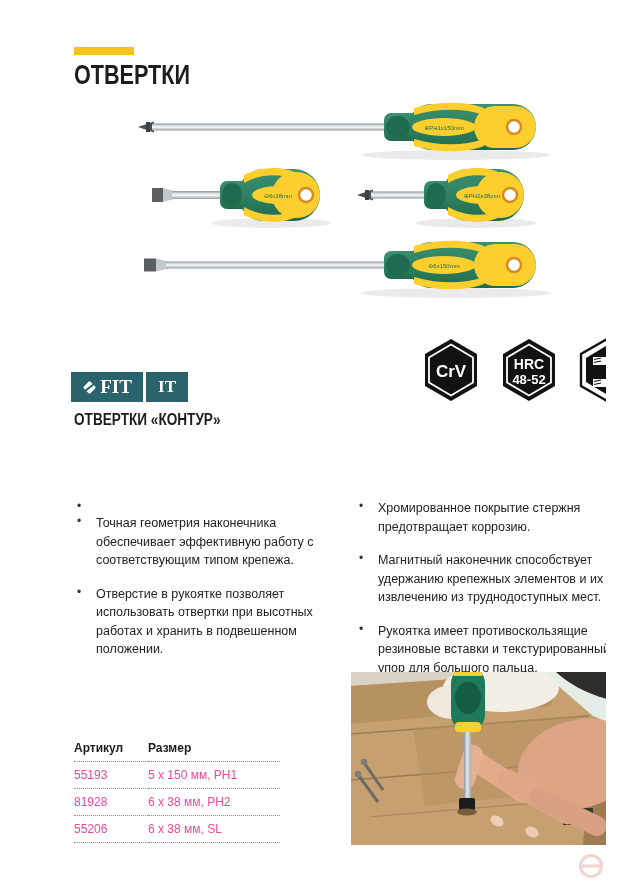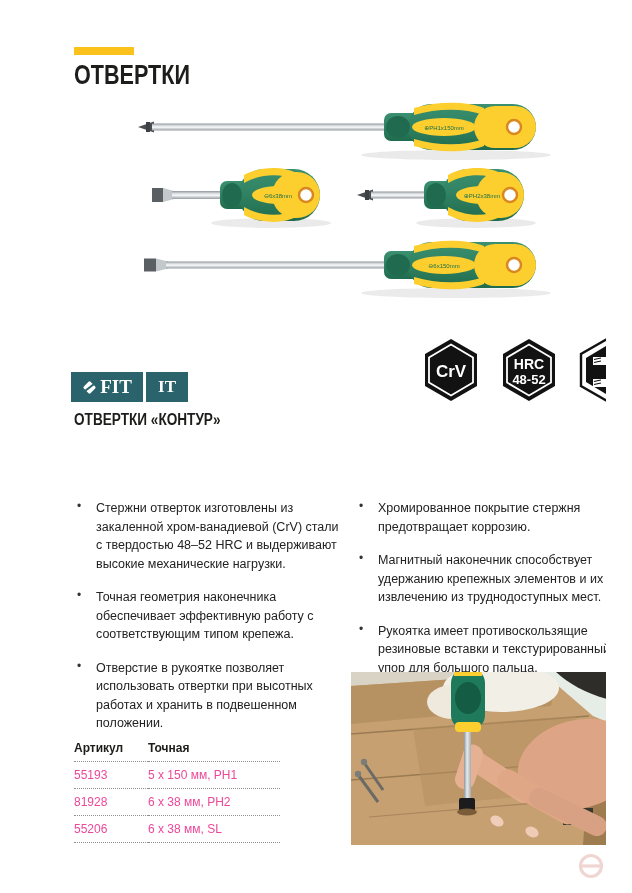--- a/index.html
+++ b/index.html
@@ -181,21 +181,20 @@
         <line x1="16" y1="46.5" x2="23" y2="45" stroke="#121212" stroke-width="1.2"></line>
       </g>
     </svg>
   </div>
 
   <h2 class="section-title">ОТВЕРТКИ «КОНТУР»</h2>
 
   <div class="features left">
     <div class="feat">
       <span class="dot">•</span>
-      <span>Стержни отверток изготовлены из закаленной хром-ванадиевой (CrV) стали с твердостью 48–52 HRC и выдерживают высокие механические нагрузки.</span>
     </div>
     <div class="feat">
       <span class="dot">•</span>
       <span>Точная геометрия наконечника обеспечивает эффективную работу с соответствующим типом крепежа.</span>
     </div>
     <div class="feat">
       <span class="dot">•</span>
       <span>Отверстие в рукоятке позволяет использовать отвертки при высотных работах и хранить в подвешенном положении.</span>
     </div>
   </div>
@@ -212,21 +211,21 @@
     <div class="feat">
       <span class="dot">•</span>
       <span>Рукоятка имеет противоскользящие резиновые вставки и текстурированный упор для большого пальца.</span>
     </div>
   </div>
 
   <table class="spec-table">
     <thead>
       <tr>
         <th class="col-article">Артикул</th>
-        <th>Точная</th>
+        <th>Размер</th>
       </tr>
     </thead>
     <tbody>
       <tr>
         <td>55193</td>
         <td>5 x 150 мм, PH1</td>
       </tr>
       <tr>
         <td>81928</td>
         <td>6 x 38 мм, PH2</td>

